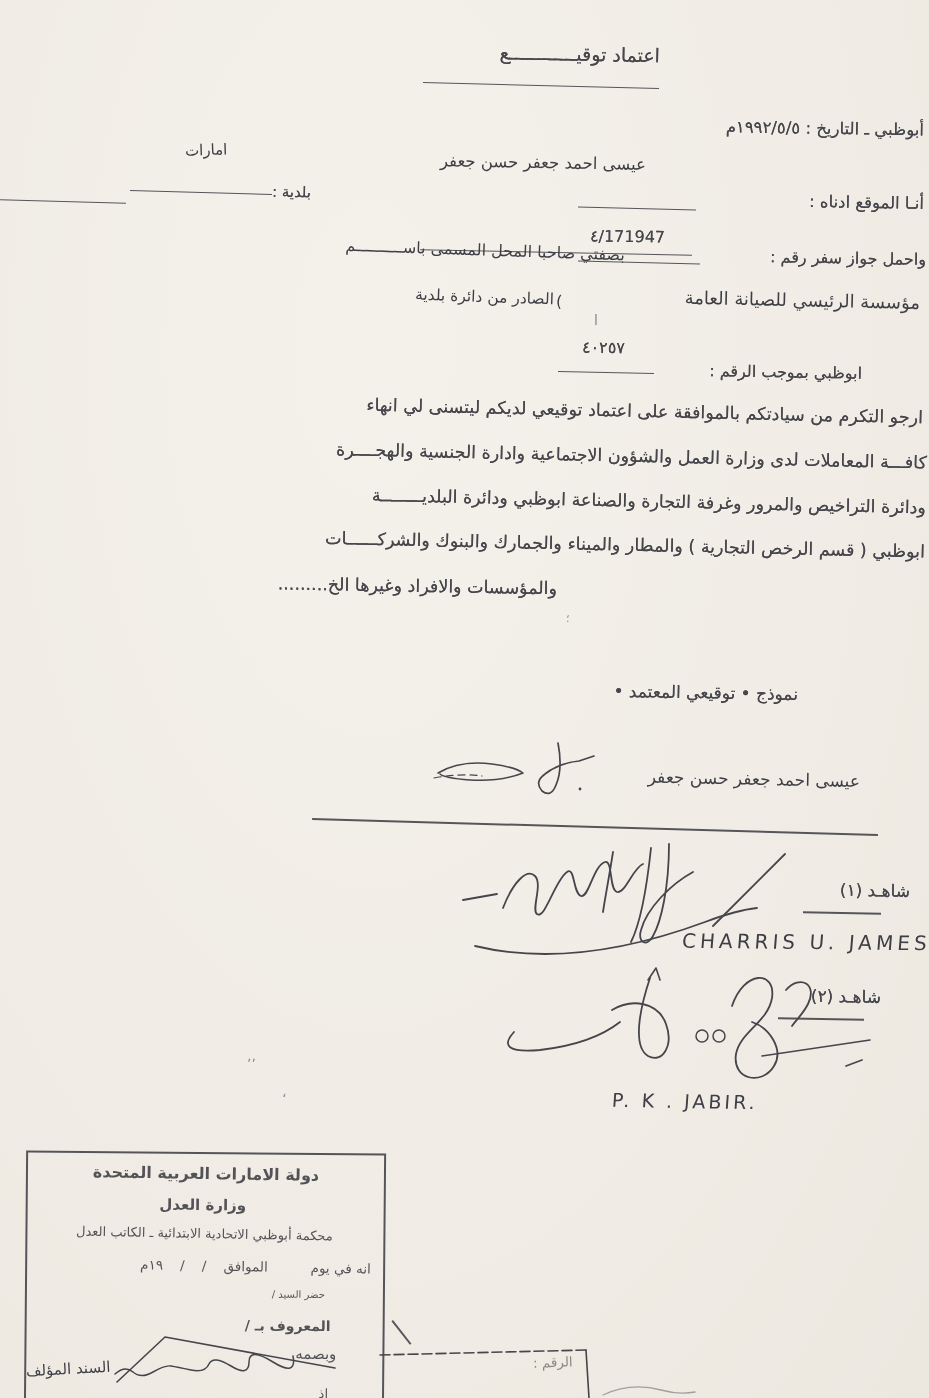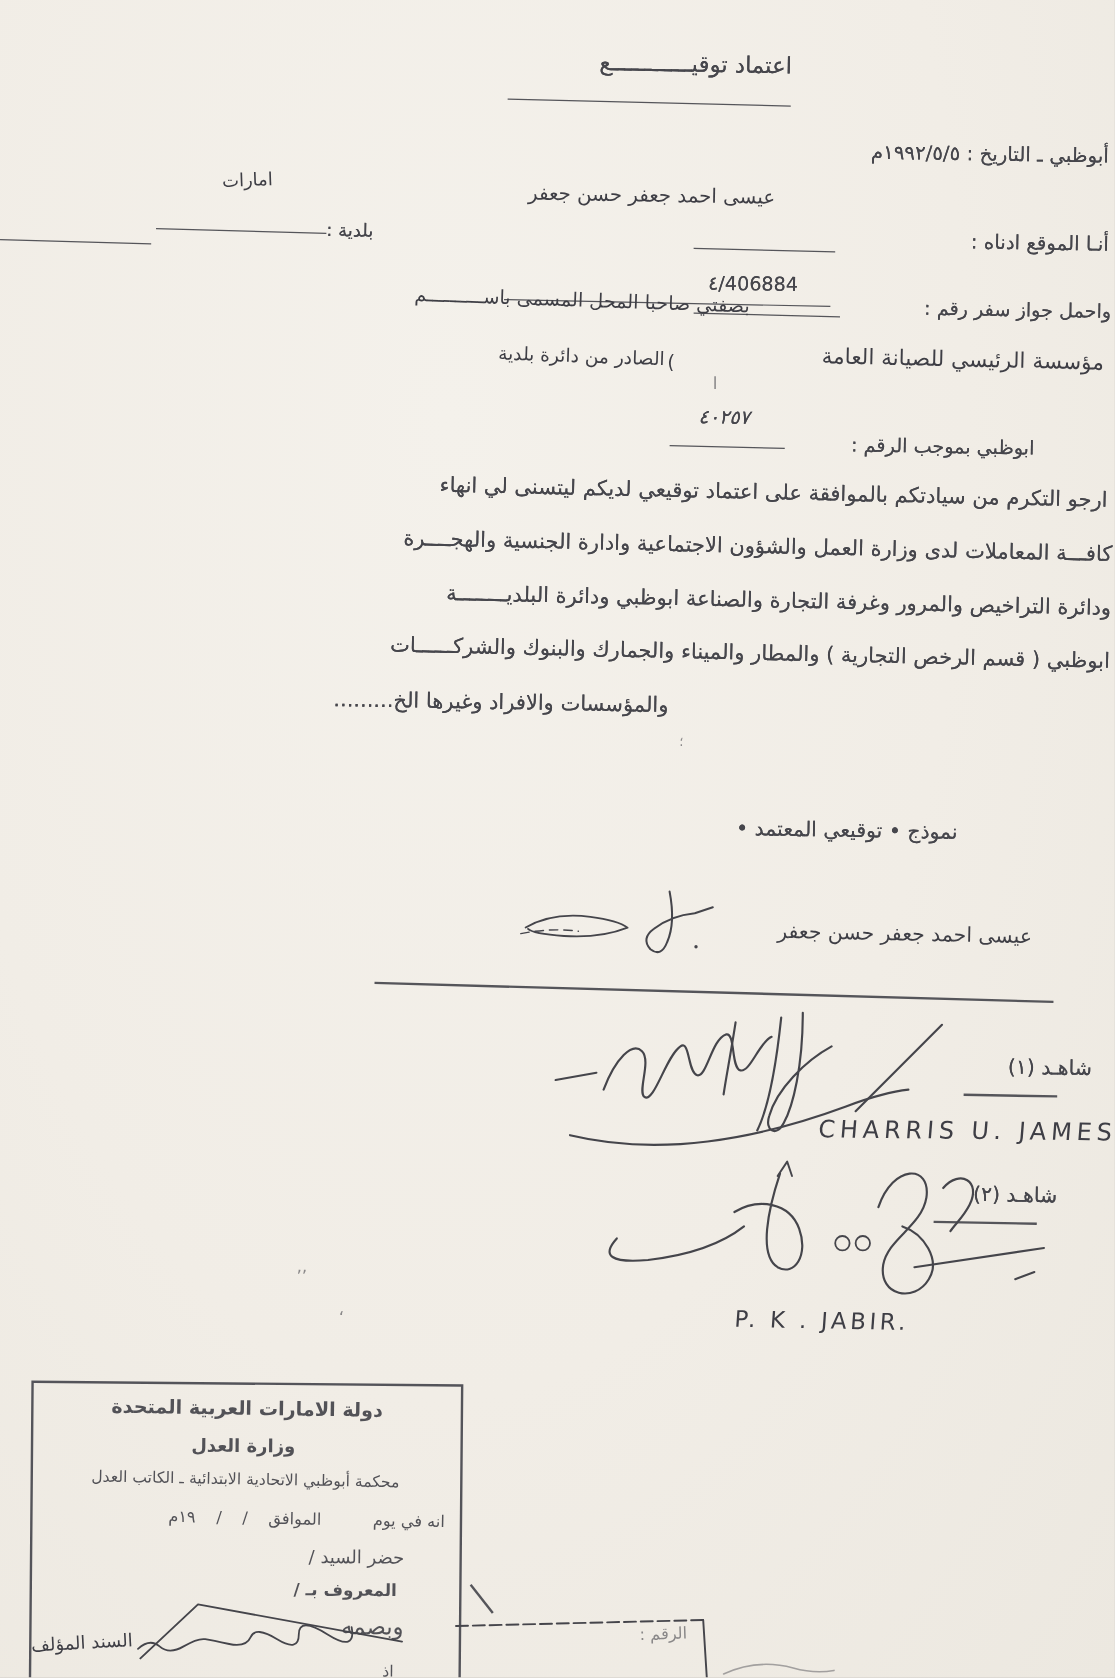--- a/index.html
+++ b/index.html
@@ -36,32 +36,32 @@
   <div class="t hw" style="left:428px;top:153px;width:218px;font-size:16.5px;transform:rotate(1deg);">عيسى احمد جعفر حسن جعفر</div>
 
   <div class="t hw" style="left:185px;top:141px;font-size:15px;transform:rotate(-2deg);">امارات</div>
 
   <div class="t tw" style="left:692px;top:192px;width:232px;font-size:16.5px;text-align:right;transform:rotate(1deg);">أنـا الموقع ادناه :</div>
   <div class="rule" style="left:578px;top:208px;width:118px;transform:rotate(1.4deg);"></div>
   <div class="t tw" style="left:272px;top:183px;font-size:15px;transform:rotate(1deg);">بلدية :</div>
   <div class="rule" style="left:130px;top:192px;width:142px;transform:rotate(1.6deg);"></div>
   <div class="rule" style="left:0px;top:201px;width:126px;transform:rotate(1.6deg);"></div>
 
-  <div class="t tw" style="left:590px;top:227px;font-size:16px;transform:rotate(.8deg);">406884/٤</div>
+  <div class="t tw" style="left:590px;top:227px;font-size:16px;transform:rotate(.8deg);">171947/٤</div>
   <div class="t tw" style="left:702px;top:248px;width:224px;font-size:16px;text-align:right;transform:rotate(1deg);">واحمل جواز سفر رقم :</div>
   <div class="rule" style="left:578px;top:262px;width:122px;transform:rotate(1.4deg);"></div>
   <div class="rule" style="left:420px;top:252px;width:272px;transform:rotate(1.2deg);"></div>
   <div class="t hw" style="left:85px;top:236px;width:540px;font-size:16px;text-align:right;transform:rotate(2deg);">بصفتي صاحبا المحل المسمى باســــــــــم</div>
 
   <div class="t hw" style="left:560px;top:288px;width:360px;font-size:18px;text-align:right;transform:rotate(1.3deg);">مؤسسة الرئيسي للصيانة العامة</div>
   <div class="t hw" style="left:556px;top:292px;font-size:16px;direction:ltr;transform:rotate(3deg);">(</div>
   <div class="t hw fade" style="left:594px;top:312px;font-size:14px;">ا</div>
   <div class="t hw" style="left:302px;top:286px;width:252px;font-size:15.5px;text-align:right;transform:rotate(2deg);">الصادر من دائرة بلدية</div>
 
-  <div class="t tw" style="left:582px;top:338px;font-size:16px;transform:rotate(.8deg);font-style:italic;">٤٠٢٥٧</div>
+  <div class="t tw" style="left:582px;top:338px;font-size:16px;transform:rotate(.8deg);">٤٠٢٥٧</div>
   <div class="t tw" style="left:650px;top:362px;width:212px;font-size:16px;text-align:right;transform:rotate(1deg);">ابوظبي بموجب الرقم :</div>
   <div class="rule" style="left:558px;top:372px;width:96px;transform:rotate(1.3deg);"></div>
 
   <div class="t tw" style="left:95px;top:398px;width:828px;font-size:17.5px;text-align:right;transform:rotate(1.3deg);">ارجو التكرم من سيادتكم بالموافقة على اعتماد توقيعي لديكم ليتسنى لي انهاء</div>
   <div class="t tw" style="left:82px;top:443px;width:845px;font-size:17.5px;text-align:right;transform:rotate(1.3deg);">كافـــة المعاملات لدى وزارة العمل والشؤون الاجتماعية وادارة الجنسية والهجــــرة</div>
   <div class="t tw" style="left:88px;top:488px;width:838px;font-size:17.5px;text-align:right;transform:rotate(1.3deg);">ودائرة التراخيص والمرور وغرفة التجارة والصناعة ابوظبي ودائرة البلديــــــــة</div>
   <div class="t tw" style="left:80px;top:532px;width:845px;font-size:17.5px;text-align:right;transform:rotate(1.3deg);">ابوظبي ( قسم الرخص التجارية ) والمطار والميناء والجمارك والبنوك والشركــــــات</div>
   <div class="t tw" style="left:287px;top:576px;width:270px;font-size:17.5px;text-align:right;transform:rotate(1deg);">والمؤسسات والافراد وغيرها الخ.........</div>
   <div class="t fade" style="left:566px;top:612px;font-size:11px;">؛</div>
 
@@ -104,23 +104,23 @@
   <div class="t ltr hw" style="left:612px;top:1090px;font-size:19px;letter-spacing:3px;transform:rotate(1deg) skewX(-3deg);">P. K . JABIR.</div>
 
   <div class="t fade" style="left:247px;top:1056px;font-size:14px;">٬٬</div>
   <div class="t fade" style="left:282px;top:1084px;font-size:14px;">،</div>
 
   <div class="stamp">
     <div class="t c" style="left:28px;top:10px;width:300px;font-size:16px;font-weight:bold;transform:rotate(.4deg);">دولة الامارات العربية المتحدة</div>
     <div class="t c" style="left:60px;top:42px;width:230px;font-size:15px;font-weight:bold;">وزارة العدل</div>
     <div class="t c" style="left:4px;top:72px;width:346px;font-size:13px;transform:rotate(.6deg);">محكمة أبوظبي الاتحادية الابتدائية ـ الكاتب العدل</div>
     <div class="t" style="right:12px;top:104px;font-size:13.5px;transform:rotate(.6deg);">انه في يوم          الموافق    /    /    ١٩م</div>
-    <div class="t" style="right:46px;top:134px;font-size:15px;">حضر السيد /</div>
+    <div class="t" style="right:58px;top:134px;font-size:10px;">حضر السيد /</div>
     <div class="t" style="right:52px;top:163px;font-size:14px;font-weight:bold;">المعروف بـ /</div>
-    <div class="t" style="right:46px;top:190px;font-size:19px;text-align:center;">وبصمه</div>
+    <div class="t" style="right:46px;top:190px;font-size:15px;text-align:center;">وبصمه</div>
     <div class="t" style="right:54px;top:231px;font-size:13px;">اذ</div>
   </div>
 
   <div class="t hw" style="left:26px;top:1360px;font-size:15px;transform:rotate(-3deg);">السند المؤلف</div>
   <svg style="left:25px;top:1330px;" width="360" height="68" viewBox="0 0 360 68">
     <polyline points="92,52 140,7 310,38" stroke-width="1.6"></polyline>
     <path d="M90,44 q10,-9 18,-2 t20,0 t18,-6 t20,4 t18,-6 t22,2 t18,-4 t24,0 t20,-6" stroke-width="1.5"></path>
   </svg>
 
   <svg style="left:375px;top:1345px;" width="340" height="53" viewBox="0 0 340 53">

